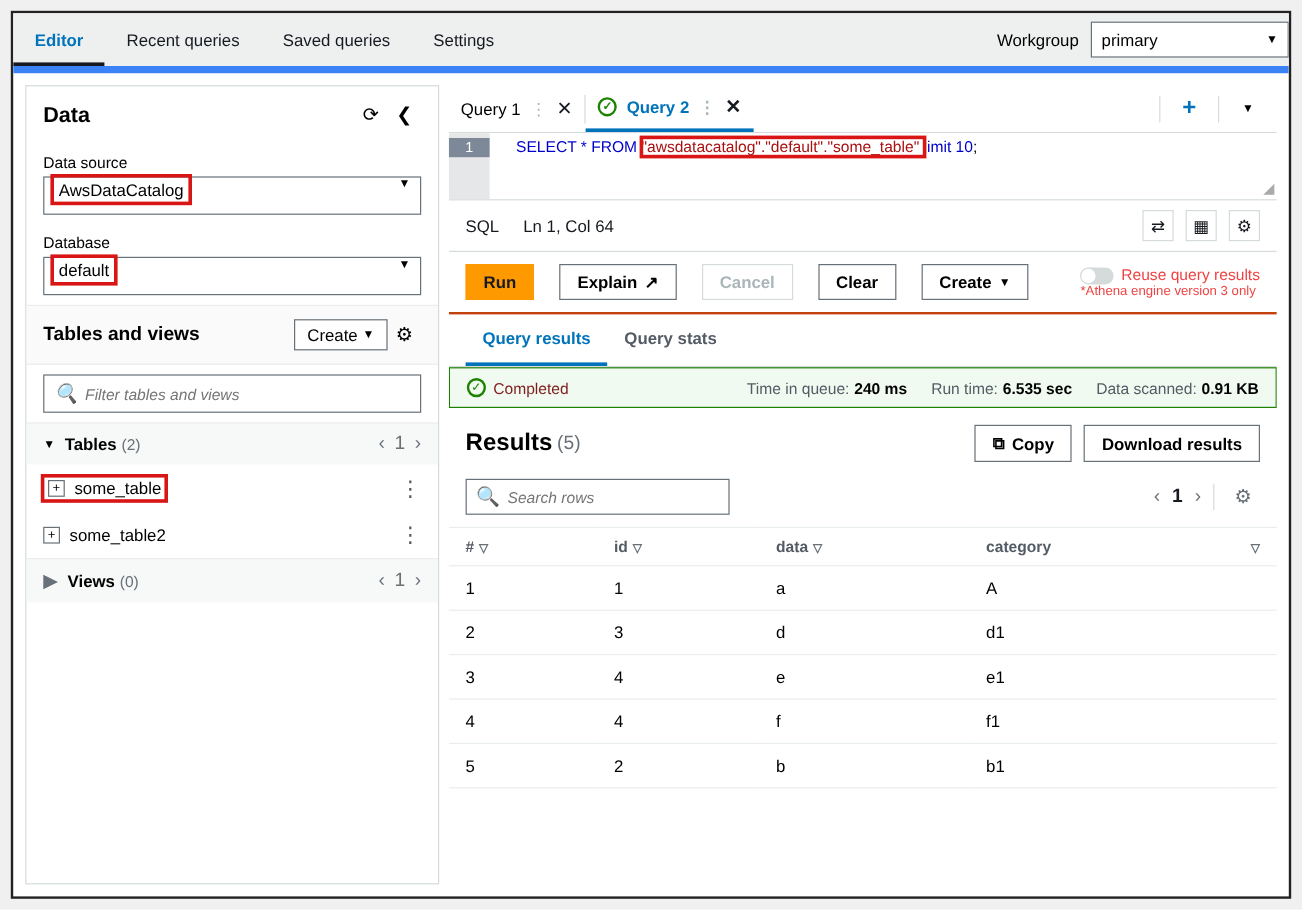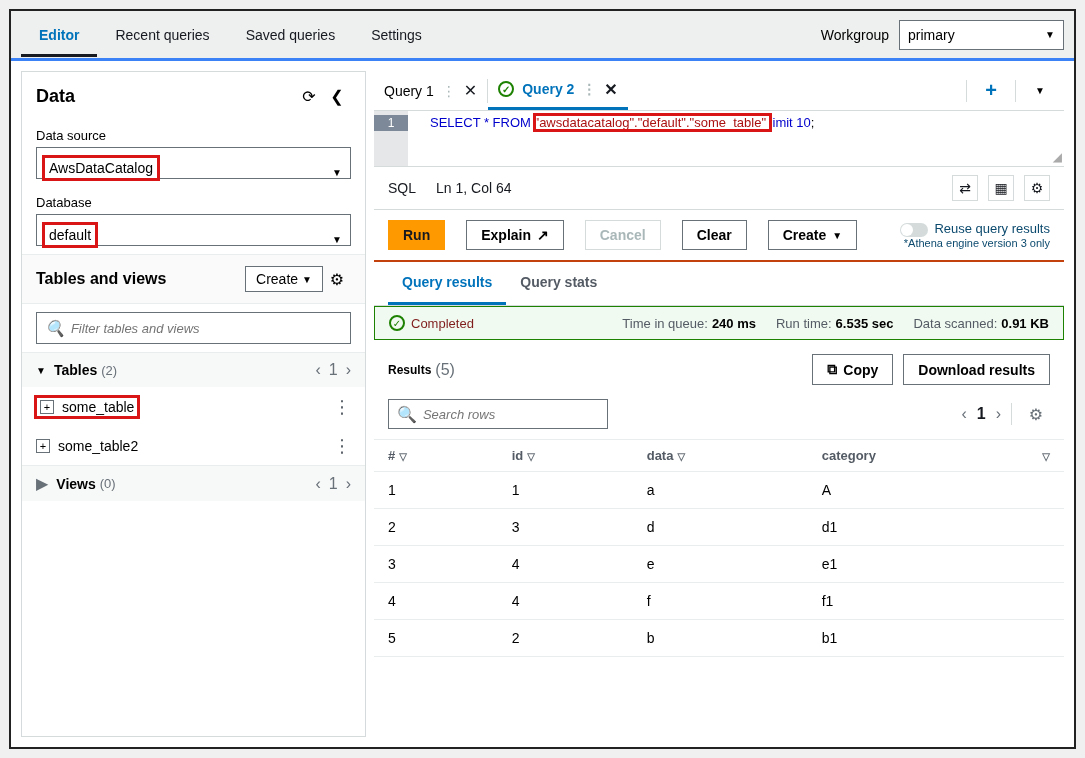--- a/index.html
+++ b/index.html
@@ -1,38 +1,38 @@
 <!DOCTYPE html>
 <html><head>
 <meta charset="utf-8">
 <style>
 * { box-sizing: border-box; margin: 0; padding: 0; font-family: "Amazon Ember", "Helvetica Neue", Arial, sans-serif; }
 body { background: #f0f0f0; padding: 9px; }
 .frame { border: 2px solid #222; width: 1067px; height: 740px; background: #fff; display: flex; flex-direction: column; overflow: hidden; }
 
 
-.topnav { display: flex; align-items: center; background: #eef0f0; height: 50px; padding: 0 10px; border-bottom: 3px solid #3b82f6; text-align: center; }
+.topnav { display: flex; align-items: center; background: #eef0f0; height: 50px; padding: 0 0; border-bottom: 6px solid #3b82f6; text-align: center; }
 .topnav .tabs { display: flex; }
 .topnav .tab { padding: 14px 18px; font-size: 14px; color: #16191f; cursor: pointer; }
 .topnav .tab.active { color: #0073bb; font-weight: 700; border-bottom: 3px solid #16191f; padding-bottom: 11px; }
 .topnav .right { margin-left: auto; display: flex; align-items: center; gap: 10px; }
 .topnav .wg-label { font-size: 14px; }
 .select-box { border: 1px solid #687078; background: #fff; height: 30px; display: flex; align-items: center; padding: 0 8px; min-width: 165px; justify-content: space-between; font-size: 14px; }
 
 
 .body-split { display: flex; flex: 1; overflow: hidden; }
 
 
 .sidebar { width: 345px; border: 1px solid #d5dbdb; margin: 10px 4px 10px 10px; background: #fff; display: flex; flex-direction: column; overflow: hidden; }
 .sb-head { display: flex; align-items: center; padding: 10px 14px; }
 .sb-head h2 { font-size: 18px; font-weight: 700; flex: 1; }
 .icon-btn { width: 28px; height: 28px; display: inline-flex; align-items: center; justify-content: center; cursor: pointer; font-size: 16px; }
 .sb-section { padding: 8px 14px; }
 .sb-label { font-size: 13px; margin-bottom: 4px; }
-.sb-select { border: 1px solid #687078; height: 32px; display: flex; align-items: flex-end; padding: 0 8px; justify-content: space-between; font-size: 14px; }
+.sb-select { border: 1px solid #687078; height: 32px; display: flex; align-items: flex-start; padding: 0 8px; justify-content: space-between; font-size: 14px; }
 .hl-red { outline: 3px solid #d91515; outline-offset: -1px; }
 .hl-small { display:inline-block; padding:2px 4px; outline:3px solid #d91515; }
 .tv-head { display: flex; align-items: center; padding: 10px 14px; border-top: 1px solid #eaeded; border-bottom: 1px solid #eaeded; background:#fafafa;}
 .tv-head h3 { font-size: 16px; font-weight: 700; flex: 1; }
 .create-btn { border: 1px solid #687078; padding: 4px 10px; font-size: 14px; display: flex; align-items: center; gap: 4px; background:#fff;}
 .filter-input { margin: 8px 14px; border: 1px solid #687078; height: 32px; display: flex; align-items: center; padding: 0 8px; color: #687078; font-style: italic; gap:6px; }
 .filter-input input { border:none; outline:none; flex:1; font-style:italic; font-size:13px; }
 .tree-group { padding: 8px 14px; display: flex; align-items: center; border-top:1px solid #eaeded; background:#f7f8f8;}
 .tree-group .gname { font-weight: 700; font-size: 14px; }
 .tree-group .gcount { color: #687078; font-size: 13px; margin-left: 4px; }
@@ -64,38 +64,38 @@
 
 .ed-status { display:flex; align-items:center; padding:8px 14px; border-bottom:1px solid #d5dbdb; font-size:14px; color:#16191f;}
 .ed-status .right { margin-left:auto; display:flex; gap:10px;}
 .sq-icon { width:26px; height:26px; border:1px solid #d5dbdb; display:inline-flex; align-items:center; justify-content:center; font-size:14px;}
 
 
 .action-bar { display:flex; align-items:center; padding:10px 14px; gap:21px; border-bottom:2px solid #c2410c;}
 .btn { border:1px solid #687078; background:#fff; padding:6px 14px; font-size:14px; font-weight:700; display:inline-flex; align-items:center; gap:6px;}
 .btn.primary { background:#ff9900; border-color:#ff9900; color:#16191f;}
 .btn.disabled { color:#aab7b8; border-color:#d5dbdb; }
-.reuse { margin-left:auto; text-align:right; font-size:13px; color:#0c4a6e;}
+.reuse { margin-left:auto; font-size:13px; color:#ef4444;}
 .reuse .toggle { display:inline-block; width:28px; height:14px; border-radius:7px; background:#d5dbdb; position:relative; vertical-align:middle; margin-right:6px;}
 .reuse .toggle::after { content:""; position:absolute; width:12px; height:12px; background:#fff; border-radius:50%; top:1px; left:1px;}
 
 
 .res-tabs { display:flex; padding:0 14px; border-bottom:1px solid #d5dbdb; }
 .res-tab { padding:12px 14px; font-size:14px; font-weight:700; color:#545b64;}
 .res-tab.active { color:#0073bb; border-bottom:3px solid #0073bb; }
 
 
 .status-strip { display:flex; align-items:center; padding:8px 14px; background:#f1faf1; border:1px solid #1d8102; margin:0; font-size:13px;}
 .status-strip .chk { color:#1d8102; margin-right:6px;}
 .status-strip .lbl { color:#545b64;}
 .status-strip .val { font-weight:700; margin-right:20px; margin-left:4px;}
 
 
 .results-head { display:flex; align-items:center; padding:14px; }
-.results-head h3 { font-size:12px; font-weight:700; }
+.results-head h3 { font-size:20px; font-weight:700; }
 .results-head .count { font-size:16px; color:#687078; margin-left:4px;}
 .results-head .right { margin-left:auto; display:flex; gap:10px;}
 
 .search-rows { display:flex; align-items:center; padding:0 14px 10px;}
 .search-rows .box { border:1px solid #687078; height:30px; display:flex; align-items:center; padding:0 8px; width:220px; gap:6px;}
 .search-rows .box input { border:none; outline:none; font-style:italic; font-size:13px; flex:1;}
 .rows-right { margin-left:auto; display:flex; align-items:center; gap:10px; color:#687078;}
 
 
 table.res { width:100%; border-collapse:collapse; font-size:14px; }

